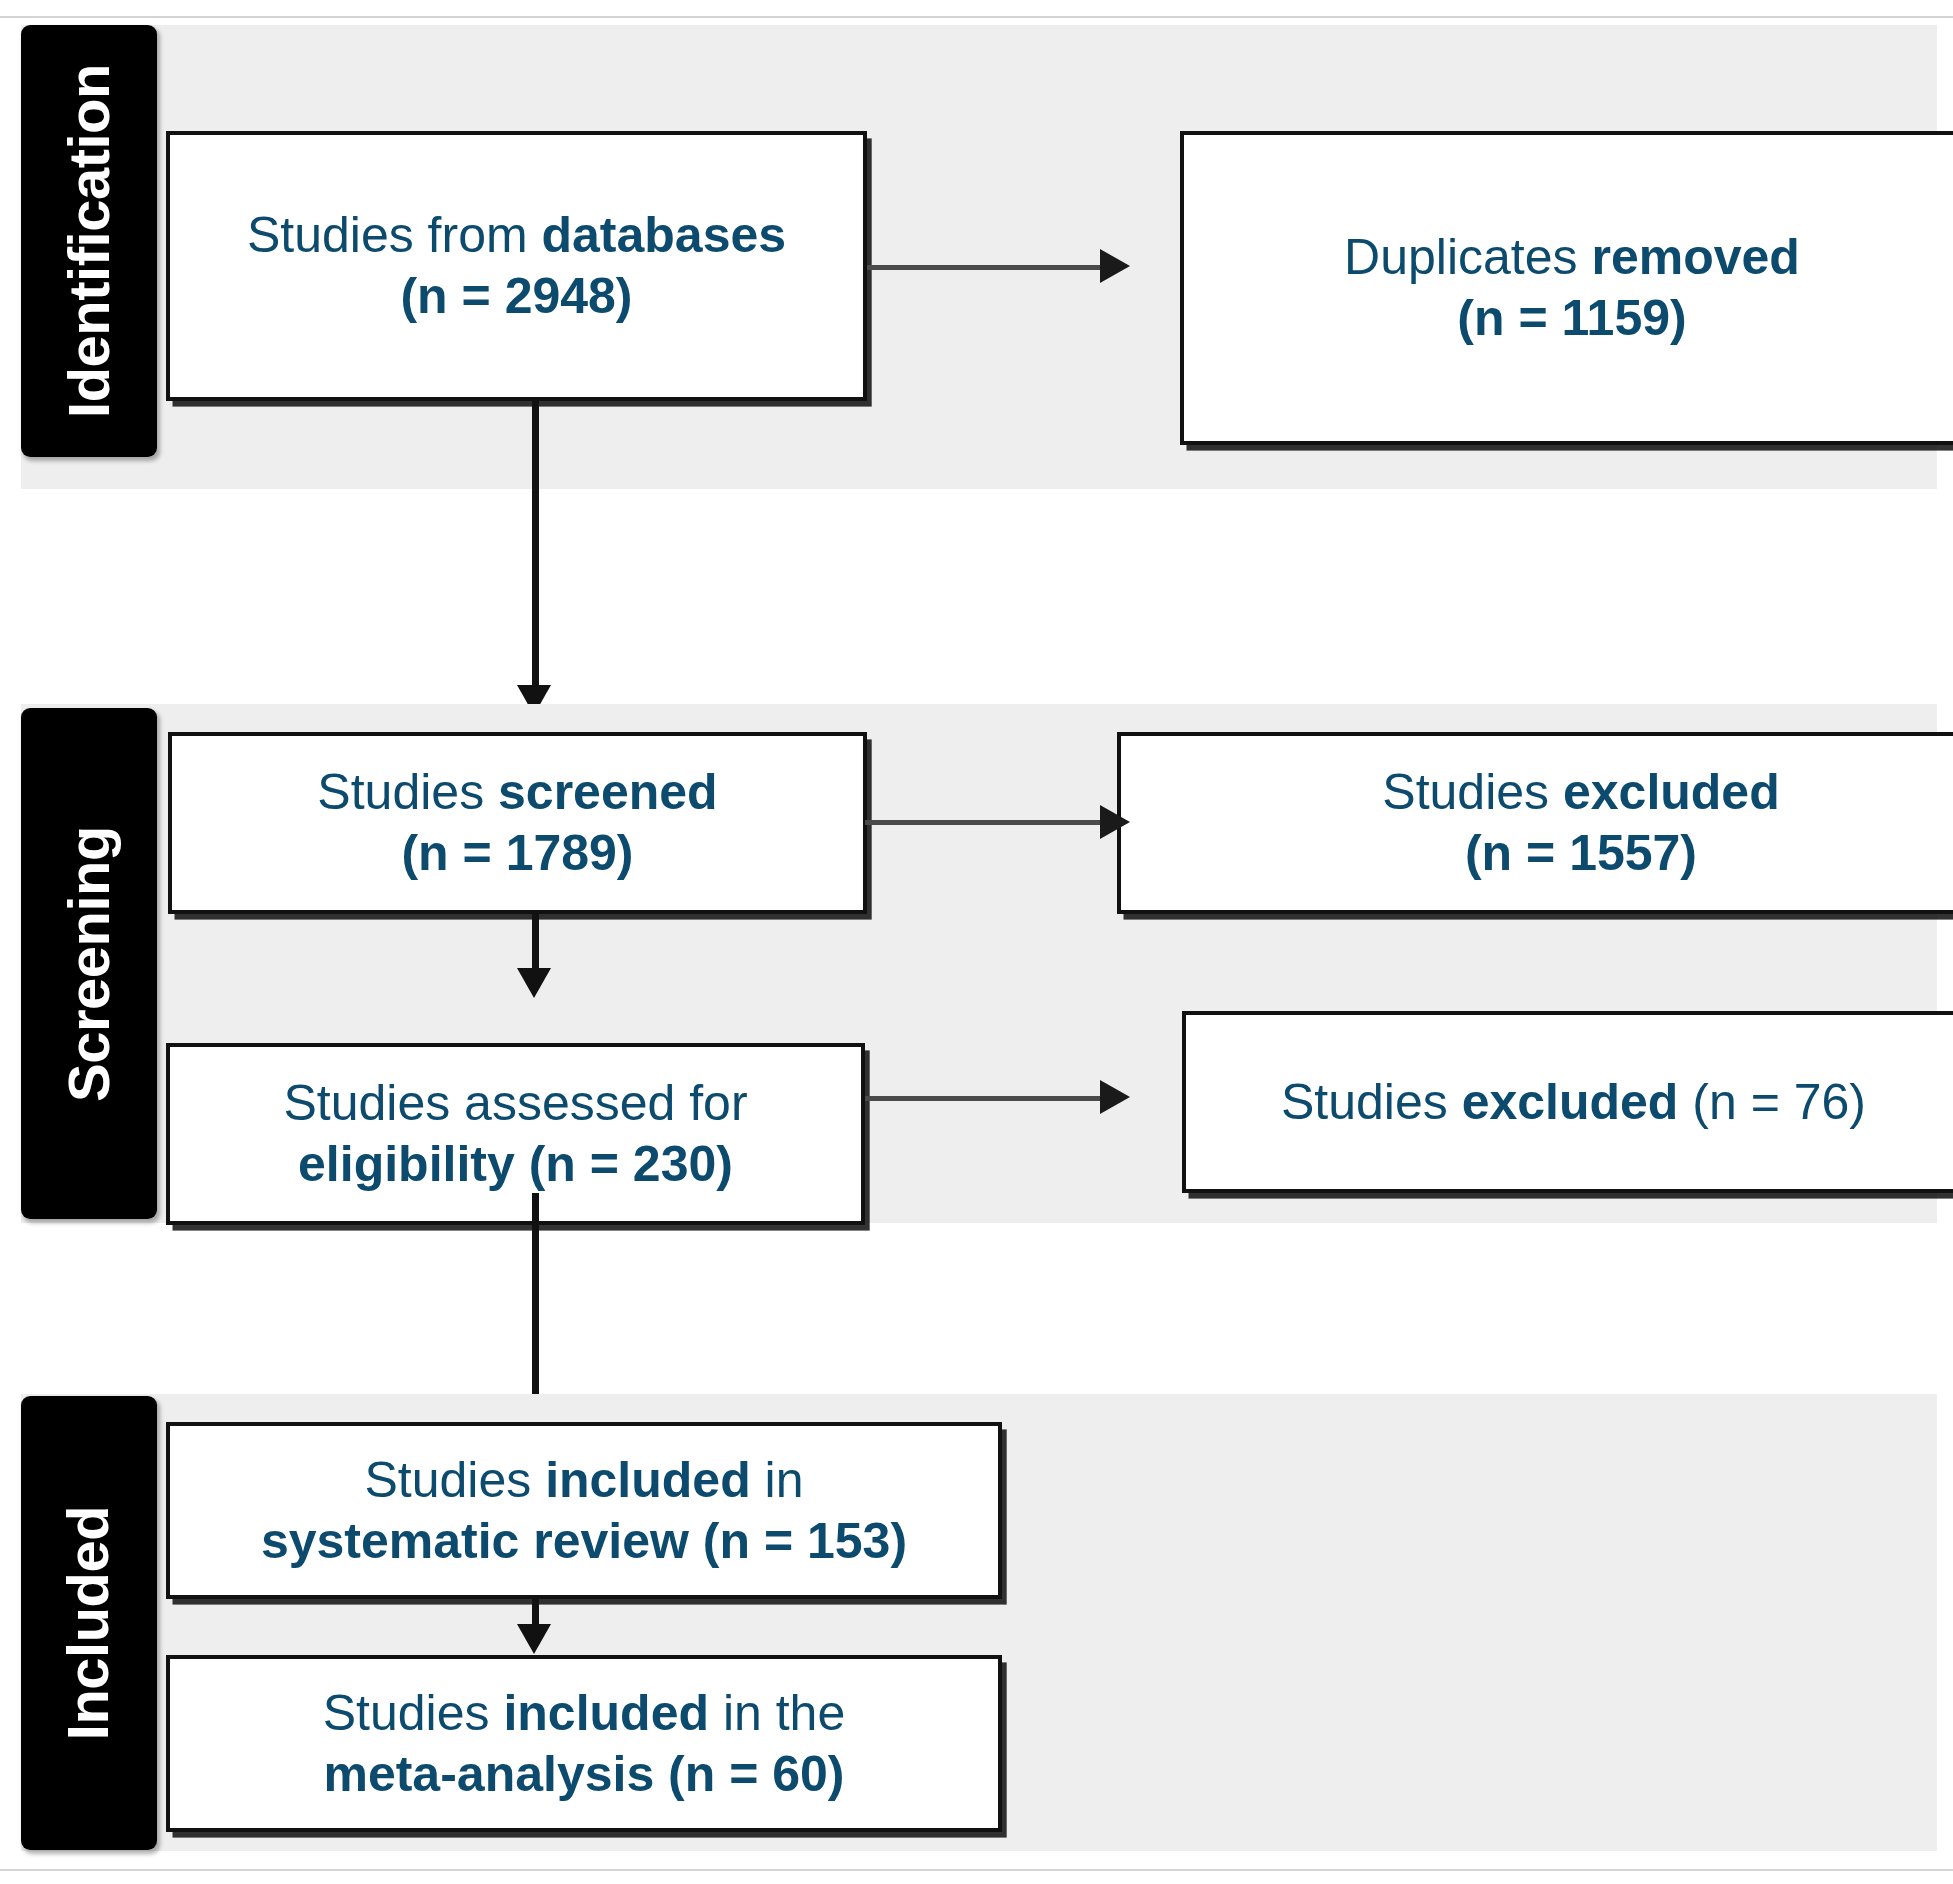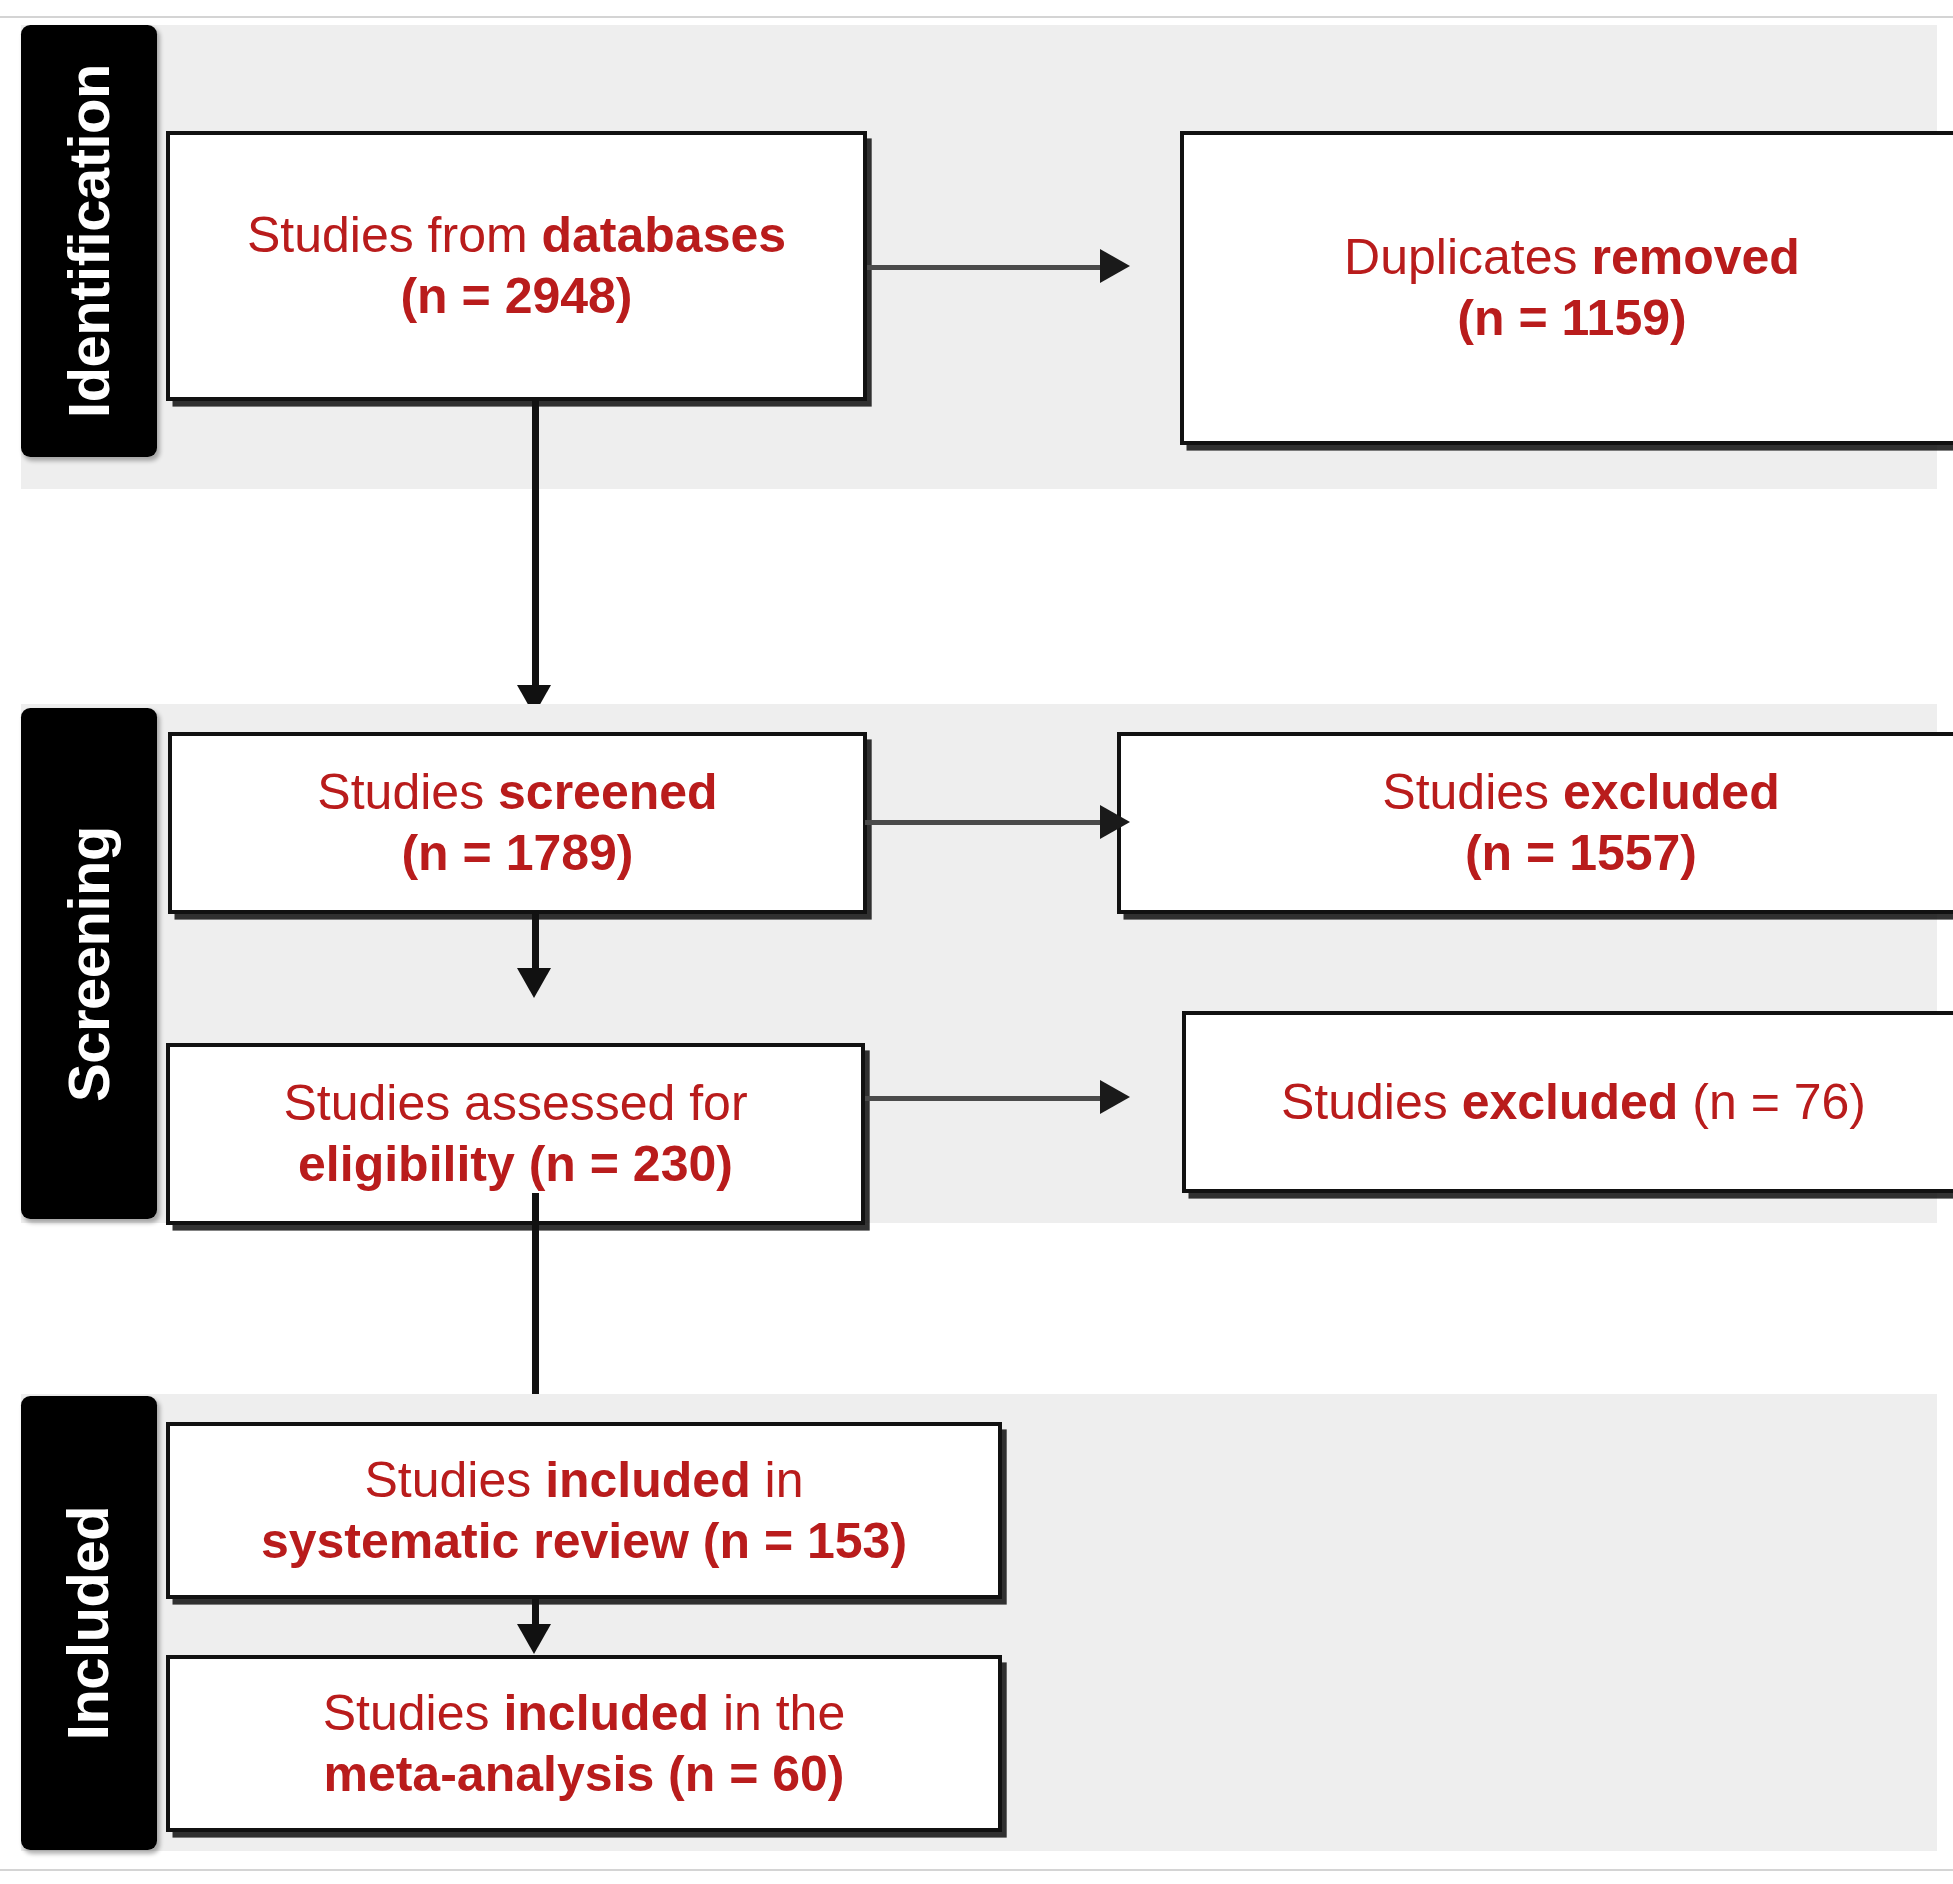--- a/index.html
+++ b/index.html
@@ -69,21 +69,21 @@
     box-shadow: 5.6px 6.5px 0 -0.9px rgba(0,0,0,0.80);
     display: flex;
     align-items: center;
     justify-content: center;
     text-align: center;
     padding: 5.6px 15px;
   }
   .box .box-text {
     font-size: 50px;
     line-height: 1.22;
-    color: #b91c1c;
+    color: #0c4a6e;
     font-weight: normal;
   }
   .box .box-text b { font-weight: bold; }
 
   
   .v-line {
     position: absolute;
     width: 6.5px;
     background: #111111;
   }

